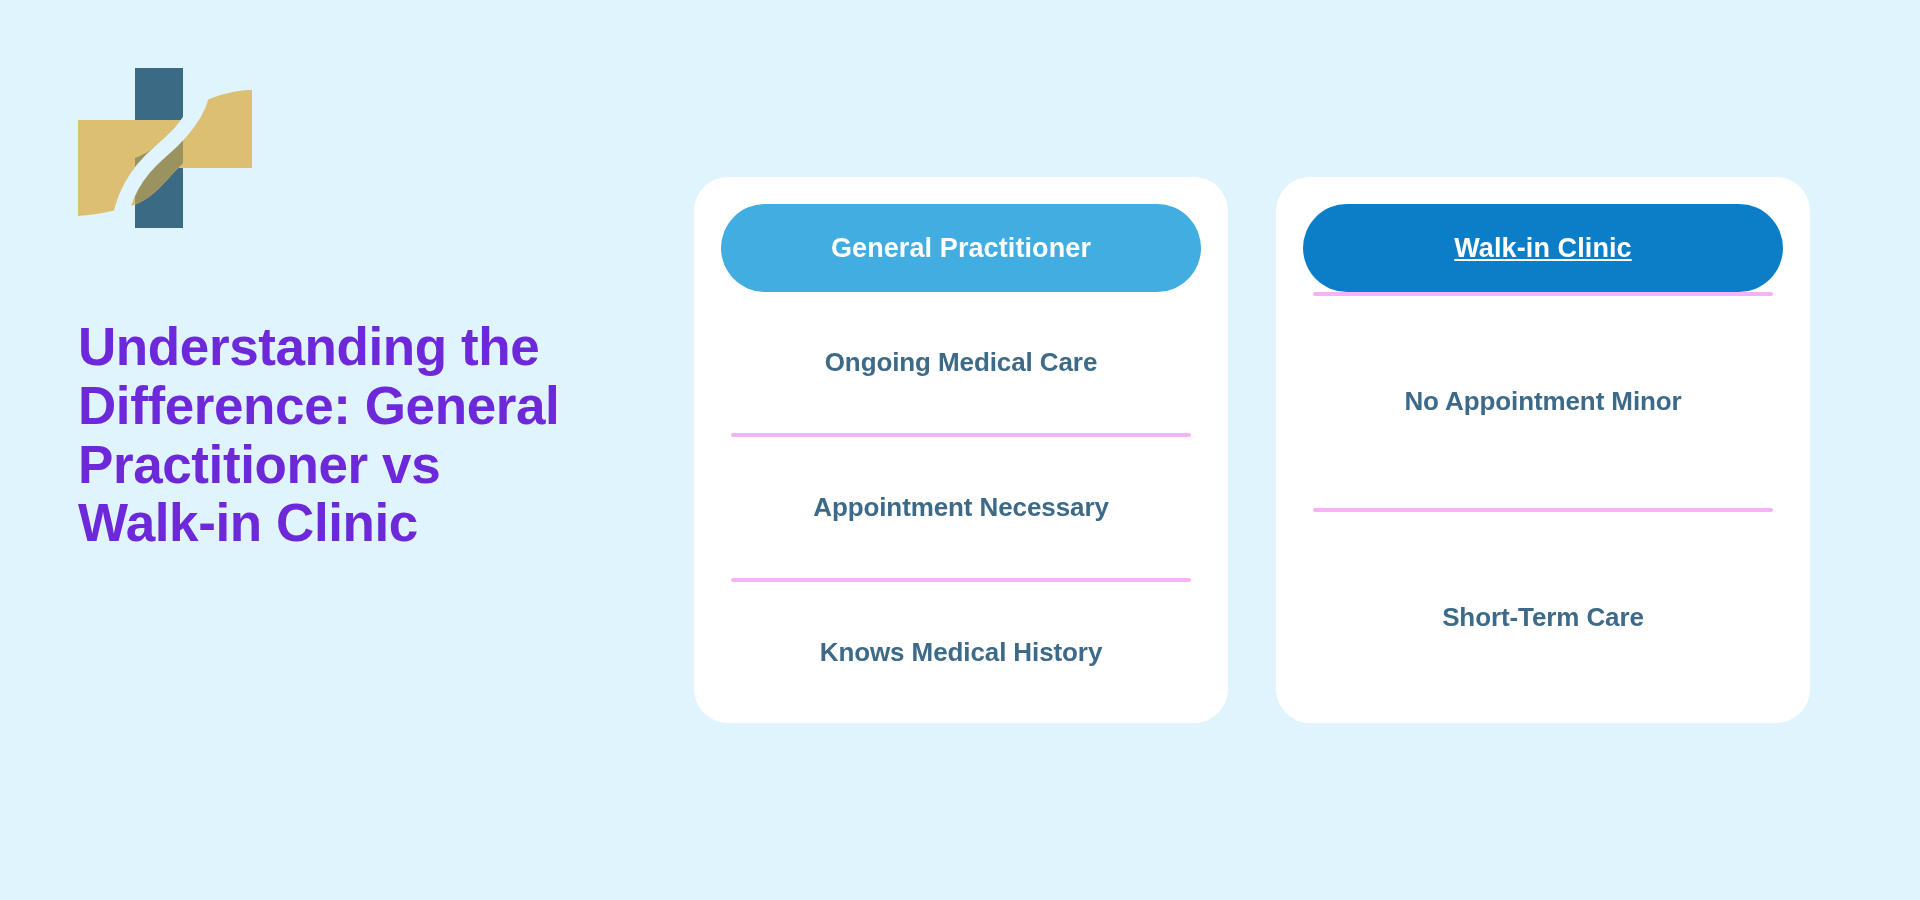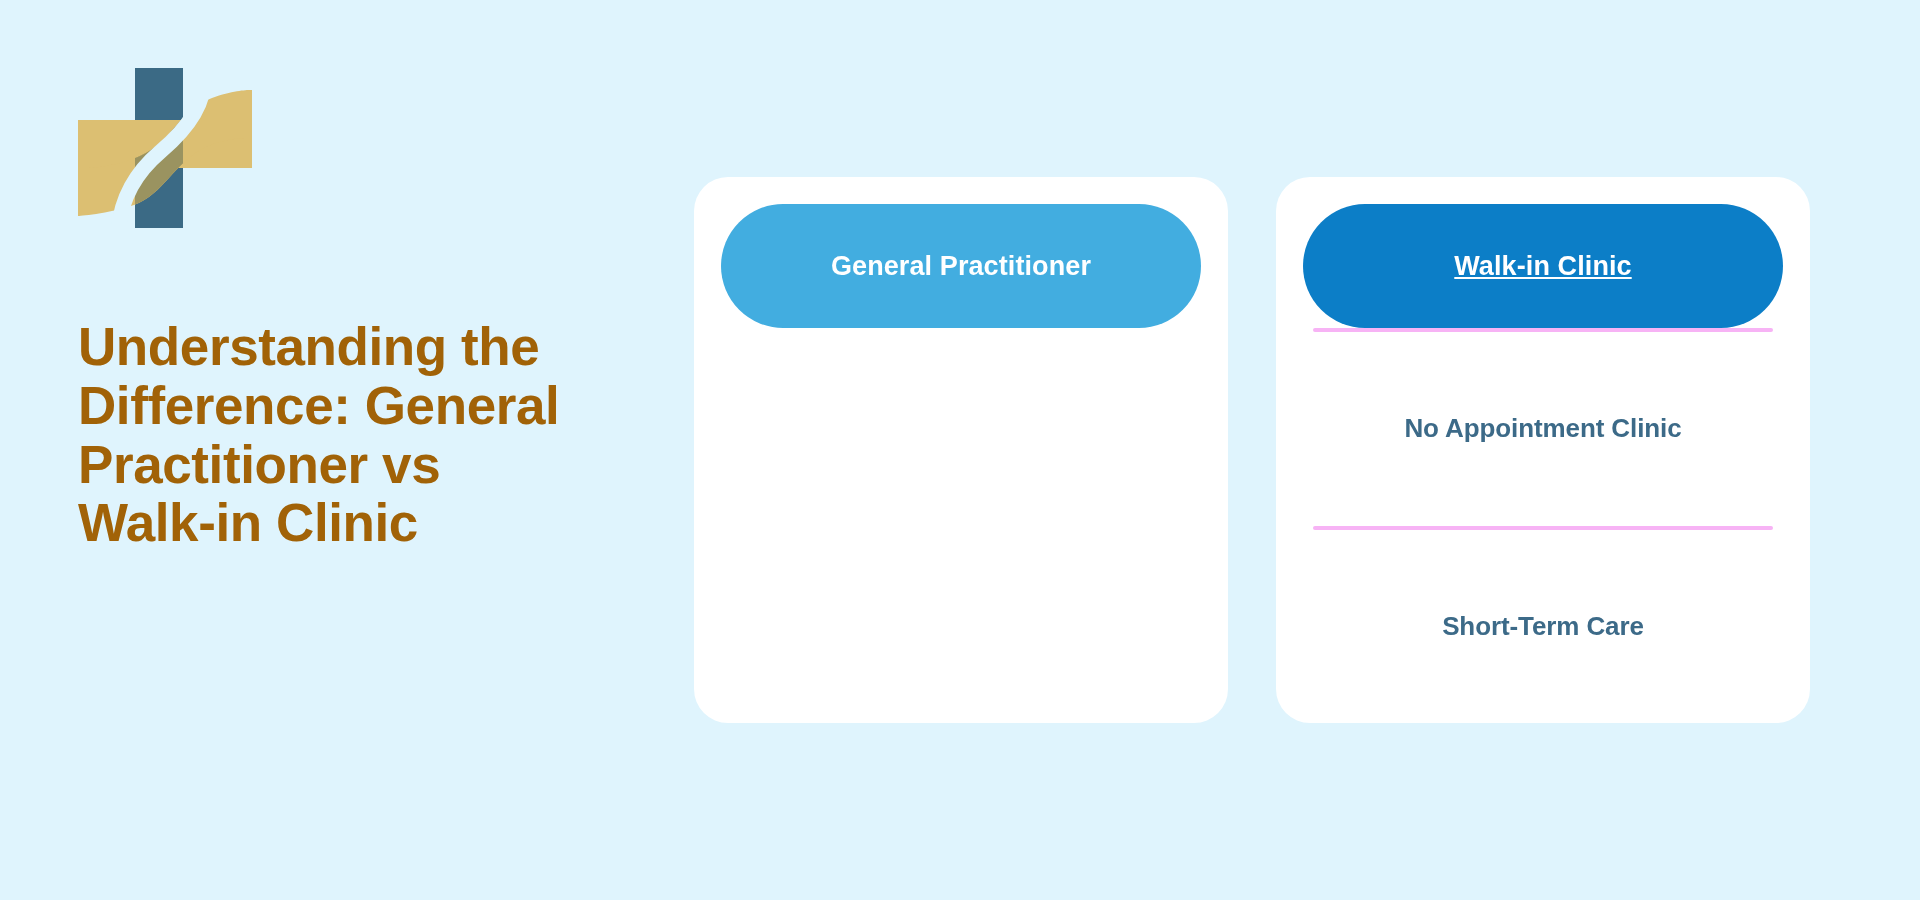--- a/index.html
+++ b/index.html
@@ -32,21 +32,21 @@
     height: 160px;
   }
   .logo-wrap svg { display: block; }
 
   
   .headline {
     position: absolute;
     left: 78px;
     top: 318px;
     width: 500px;
-    color: #a16207;
+    color: #6d28d9;
     font-size: 53px;
     line-height: 1.11;
     font-weight: 700;
     letter-spacing: -0.4px;
     font-family: "Liberation Sans", sans-serif;
   }
 
   
   .cards {
     position: absolute;
@@ -61,21 +61,21 @@
     height: 546px;
     background: #ffffff;
     border-radius: 34px;
     padding: 27px 27px 0 27px;
     display: flex;
     flex-direction: column;
     align-items: stretch;
   }
 
   .card-header {
-    height: 124px;
+    height: 88px;
     border-radius: 62px;
     display: flex;
     align-items: center;
     justify-content: center;
     color: #ffffff;
     font-size: 27px;
     font-weight: 700;
     letter-spacing: 0.1px;
     flex: 0 0 auto;
   }
@@ -142,28 +142,35 @@
   </div>
 
   <h1 class="headline">Understanding the Difference: General Practitioner vs Walk-in Clinic</h1>
 
   <div class="cards">
 
     <div class="card">
       <div class="card-header" style="background:#42ade0;">
         <span>General Practitioner</span>
       </div>
+      <div class="card-body">
+        <div class="feature-row">Ongoing Medical Care</div>
+        <div class="divider"></div>
+        <div class="feature-row">Appointment Necessary</div>
+        <div class="divider"></div>
+        <div class="feature-row">Knows Medical History</div>
+      </div>
     </div>
 
     <div class="card">
       <div class="card-header" style="background:#0c7ec7;text-decoration:underline;">
         <span>Walk-in Clinic</span>
       </div>
       <div class="card-body">
         <div class="divider"></div>
-        <div class="feature-row">No Appointment Clinic</div>
+        <div class="feature-row">No Appointment Minor</div>
         <div class="divider"></div>
         <div class="feature-row">Short-Term Care</div>
       </div>
     </div>
 
   </div>
 </div>
 
 </body></html>

